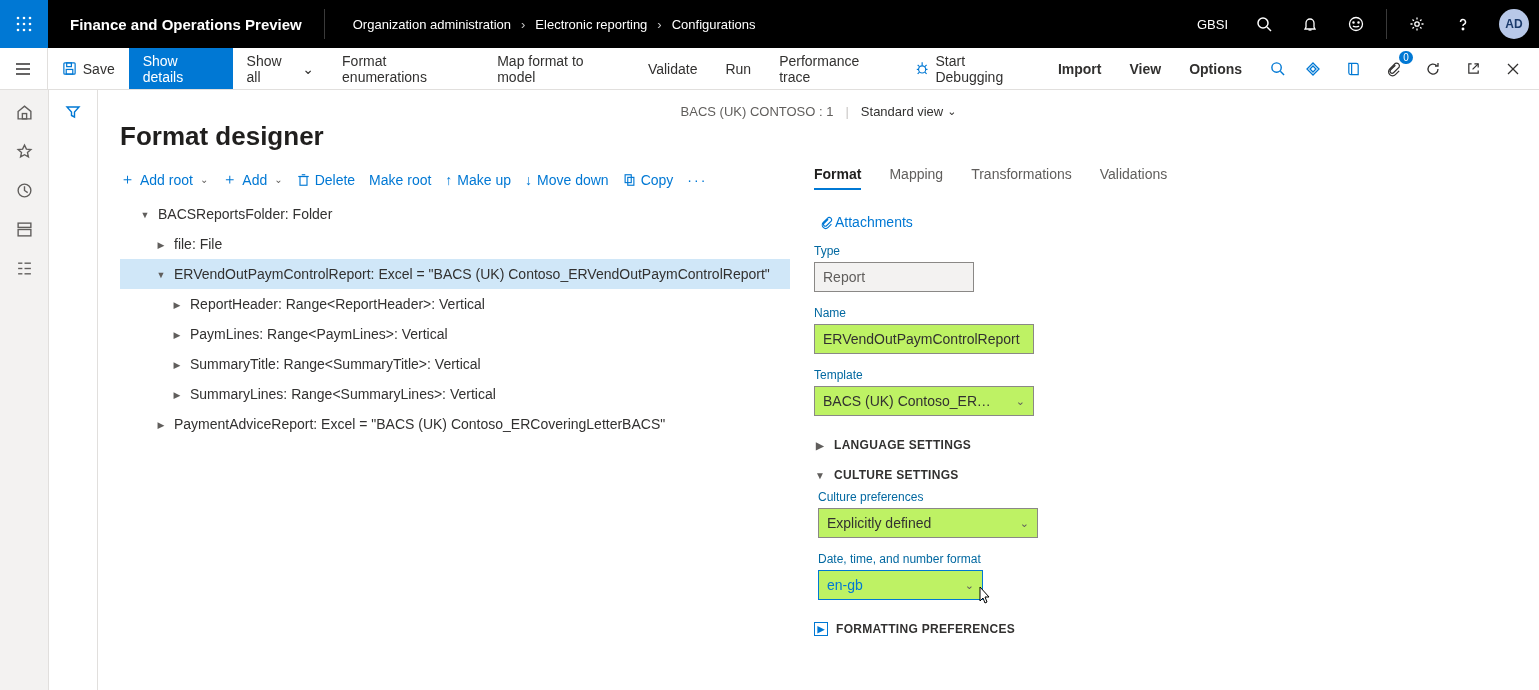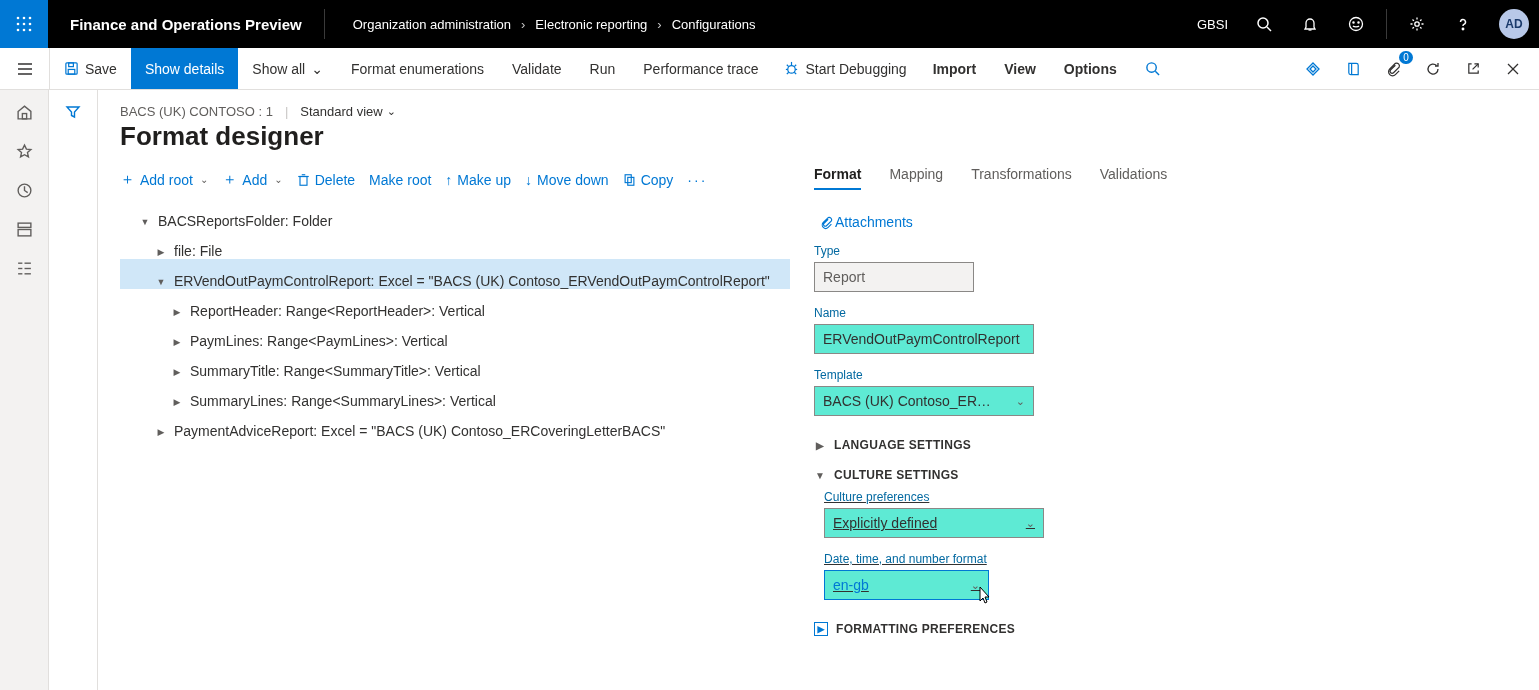--- a/index.html
+++ b/index.html
@@ -34,62 +34,62 @@
   .cmd-start-debug { display:flex; align-items:center; gap:6px; padding:0 12px; font-size:14px; }
 
   
   .main-area { display:flex; height: calc(690px - 48px - 42px); }
   .nav-rail { width:49px; border-right:1px solid #e1dfdd; display:flex; flex-direction:column; align-items:center; padding-top:14px; gap:22px; background:#f3f2f1; }
   .nav-rail .ic { color:#605e5c; font-size:17px; }
   .filter-rail { width:49px; border-right:1px solid #e1dfdd; display:flex; justify-content:center; padding-top:14px; background:#fff; }
   .filter-rail .ic { color:#0078d4; font-size:16px; }
 
   .content { flex:1; padding: 14px 22px 0 22px; display:flex; flex-direction:column; overflow:hidden; }
-  .context-row { display:flex; align-items:center; gap:12px; font-size:13px; color:#605e5c; }
+  .context-row { display:flex; align-items:center; gap:12px; font-size:13px; color:#605e5c;justify-content:center; }
   .context-row .divider-v { color:#c8c6c4; }
   .context-row .stdview { color:#323130; display:flex; align-items:center; gap:4px; }
   h1.page-title { font-size:26px; font-weight:600; margin-top:2px; color:#201f1e; }
 
   .body-split { display:flex; margin-top:14px; gap:20px; flex:1; overflow:hidden; }
   .left-pane { width: 670px; display:flex; flex-direction:column; }
   .tree-toolbar { display:flex; align-items:center; gap:14px; padding: 4px 0 10px 0; font-size:14px; }
   .tree-toolbar .tbtn { display:flex; align-items:center; gap:5px; color:#0078d4; }
   .tree-toolbar .chev-down { font-size:10px; color:#605e5c; margin-left:2px; }
 
   .tree { font-size:14px; color:#323130; }
-  .tree-row { display:flex; align-items:flex-end; height:30px; padding-left:0; }
+  .tree-row { display:flex; align-items:center; height:30px; padding-left:0; }
   .tree-row.selected { background:#d0e7f8; }
   .tw { display:flex; align-items:center; gap:8px; }
   .caret { width:10px; display:inline-block; text-align:center; color:#605e5c; font-size:10px; }
   .caret.open::before { content:"▼"; font-size:9px; }
   .caret.closed::before { content:"▶"; font-size:9px; }
   .ind-1 { padding-left: 20px; }
   .ind-2 { padding-left: 36px; }
   .ind-3 { padding-left: 52px; }
 
   .right-pane { flex:1; display:flex; flex-direction:column; padding-left:4px; }
   .right-tabs { display:flex; gap:28px; font-size:14px; color:#605e5c; border-bottom:0; padding-bottom:6px; }
   .right-tabs .rtab { padding-bottom:6px; }
   .right-tabs .rtab.active { color:#201f1e; font-weight:600; border-bottom:2px solid #0078d4; }
 
   .attach-link { color:#0078d4; font-size:14px; display:flex; align-items:center; gap:2px; margin: 18px 0 14px 6px; }
   .field-group { margin-bottom:14px; }
   .field-label { font-size:12px; color:#0369a1; margin-bottom:4px; }
-  .field-input { height:30px; border:1px solid #8a8886; padding: 0 8px; font-size:14px; width:216px; display:flex; align-items:center; background:#5eead4; }
+  .field-input { height:30px; border:1px solid #8a8886; padding: 0 8px; font-size:14px; width:216px; display:flex; align-items:center; background:#bef264; }
   .field-input.ro { background:#f3f2f1; color:#605e5c; }
   .field-input .dd-caret { margin-left:auto; color:#605e5c; font-size:11px; }
   .field-input.dd { justify-content:space-between; }
   .field-input.dd .txt { overflow:hidden; text-overflow:ellipsis; white-space:nowrap; max-width:170px; }
   .field-input.focused { border-color:#0078d4; color:#0078d4; width:165px; }
   .field-input.wider { width:220px; }
 
   .section-header { display:flex; align-items:center; gap:8px; font-size:12px; font-weight:700; letter-spacing:.3px; color:#323130; text-transform:uppercase; margin: 8px 0 8px 0; }
   .section-header .sq { width:14px; height:14px; border:1px solid #0078d4; display:flex; align-items:center; justify-content:center; color:#0078d4; font-size:9px; }
   .section-header .caret-s { color:#605e5c; font-size:10px; width:12px; text-align:center; }
-  .subfield-indent { margin-left:10px;text-decoration:underline; }
+  .subfield-indent { margin-left:4px; }
 
   svg { display:block; }
   .cursor-pointer { position:absolute; left:974px; top:585px; font-size:18px; color:#000; pointer-events:none; }
 </style>
 </head>
 <body>
 
 <div class="top-bar">
   <div class="waffle-box">
     <svg width="16" height="16" viewBox="0 0 16 16" fill="#fff">
@@ -174,20 +174,23 @@
     <span>Show details</span>
   </div>
   <div class="cmd-item">
     <span>Show all</span>
     <span class="glyph">⌄</span>
   </div>
   <div class="cmd-item">
       <span>Format enumerations</span>
     </div>
   <div class="cmd-item">
+      <span>Map format to model</span>
+    </div>
+  <div class="cmd-item">
       <span>Validate</span>
     </div>
   <div class="cmd-item">
       <span>Run</span>
     </div>
   <div class="cmd-item">
       <span>Performance trace</span>
     </div>
   <div class="cmd-start-debug">
     <svg width="15" height="15" viewBox="0 0 16 16" fill="none" stroke="#0078d4" stroke-width="1.3">

